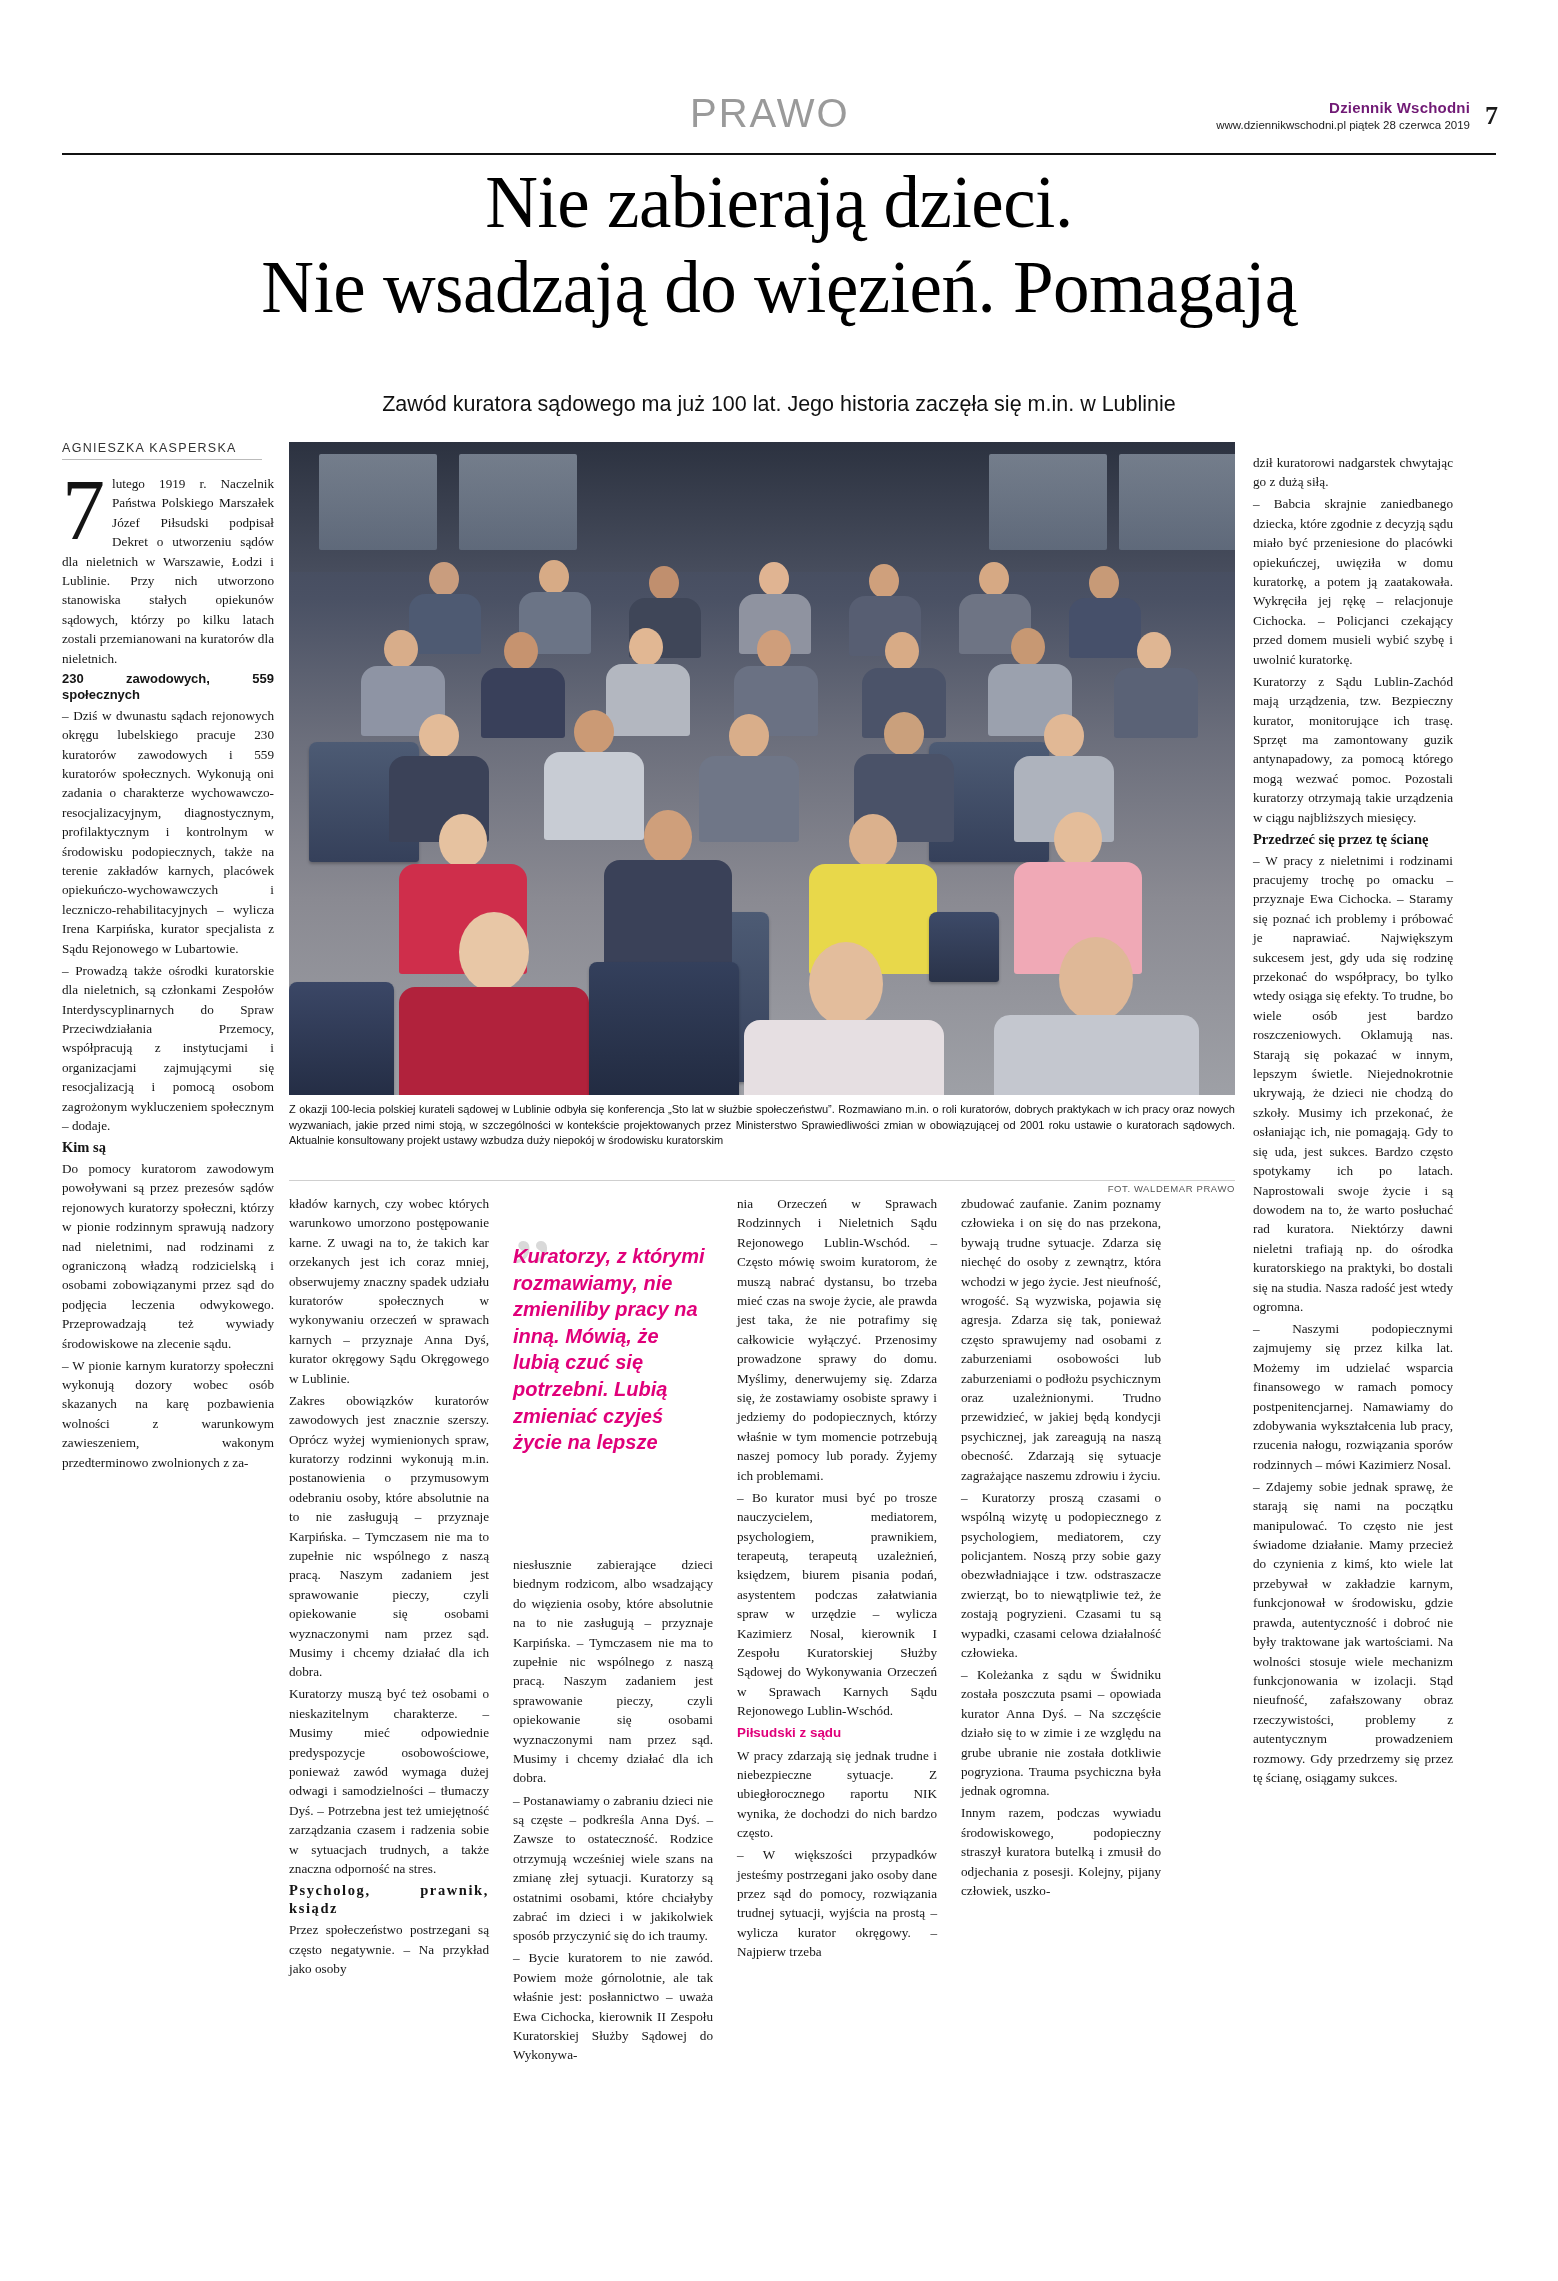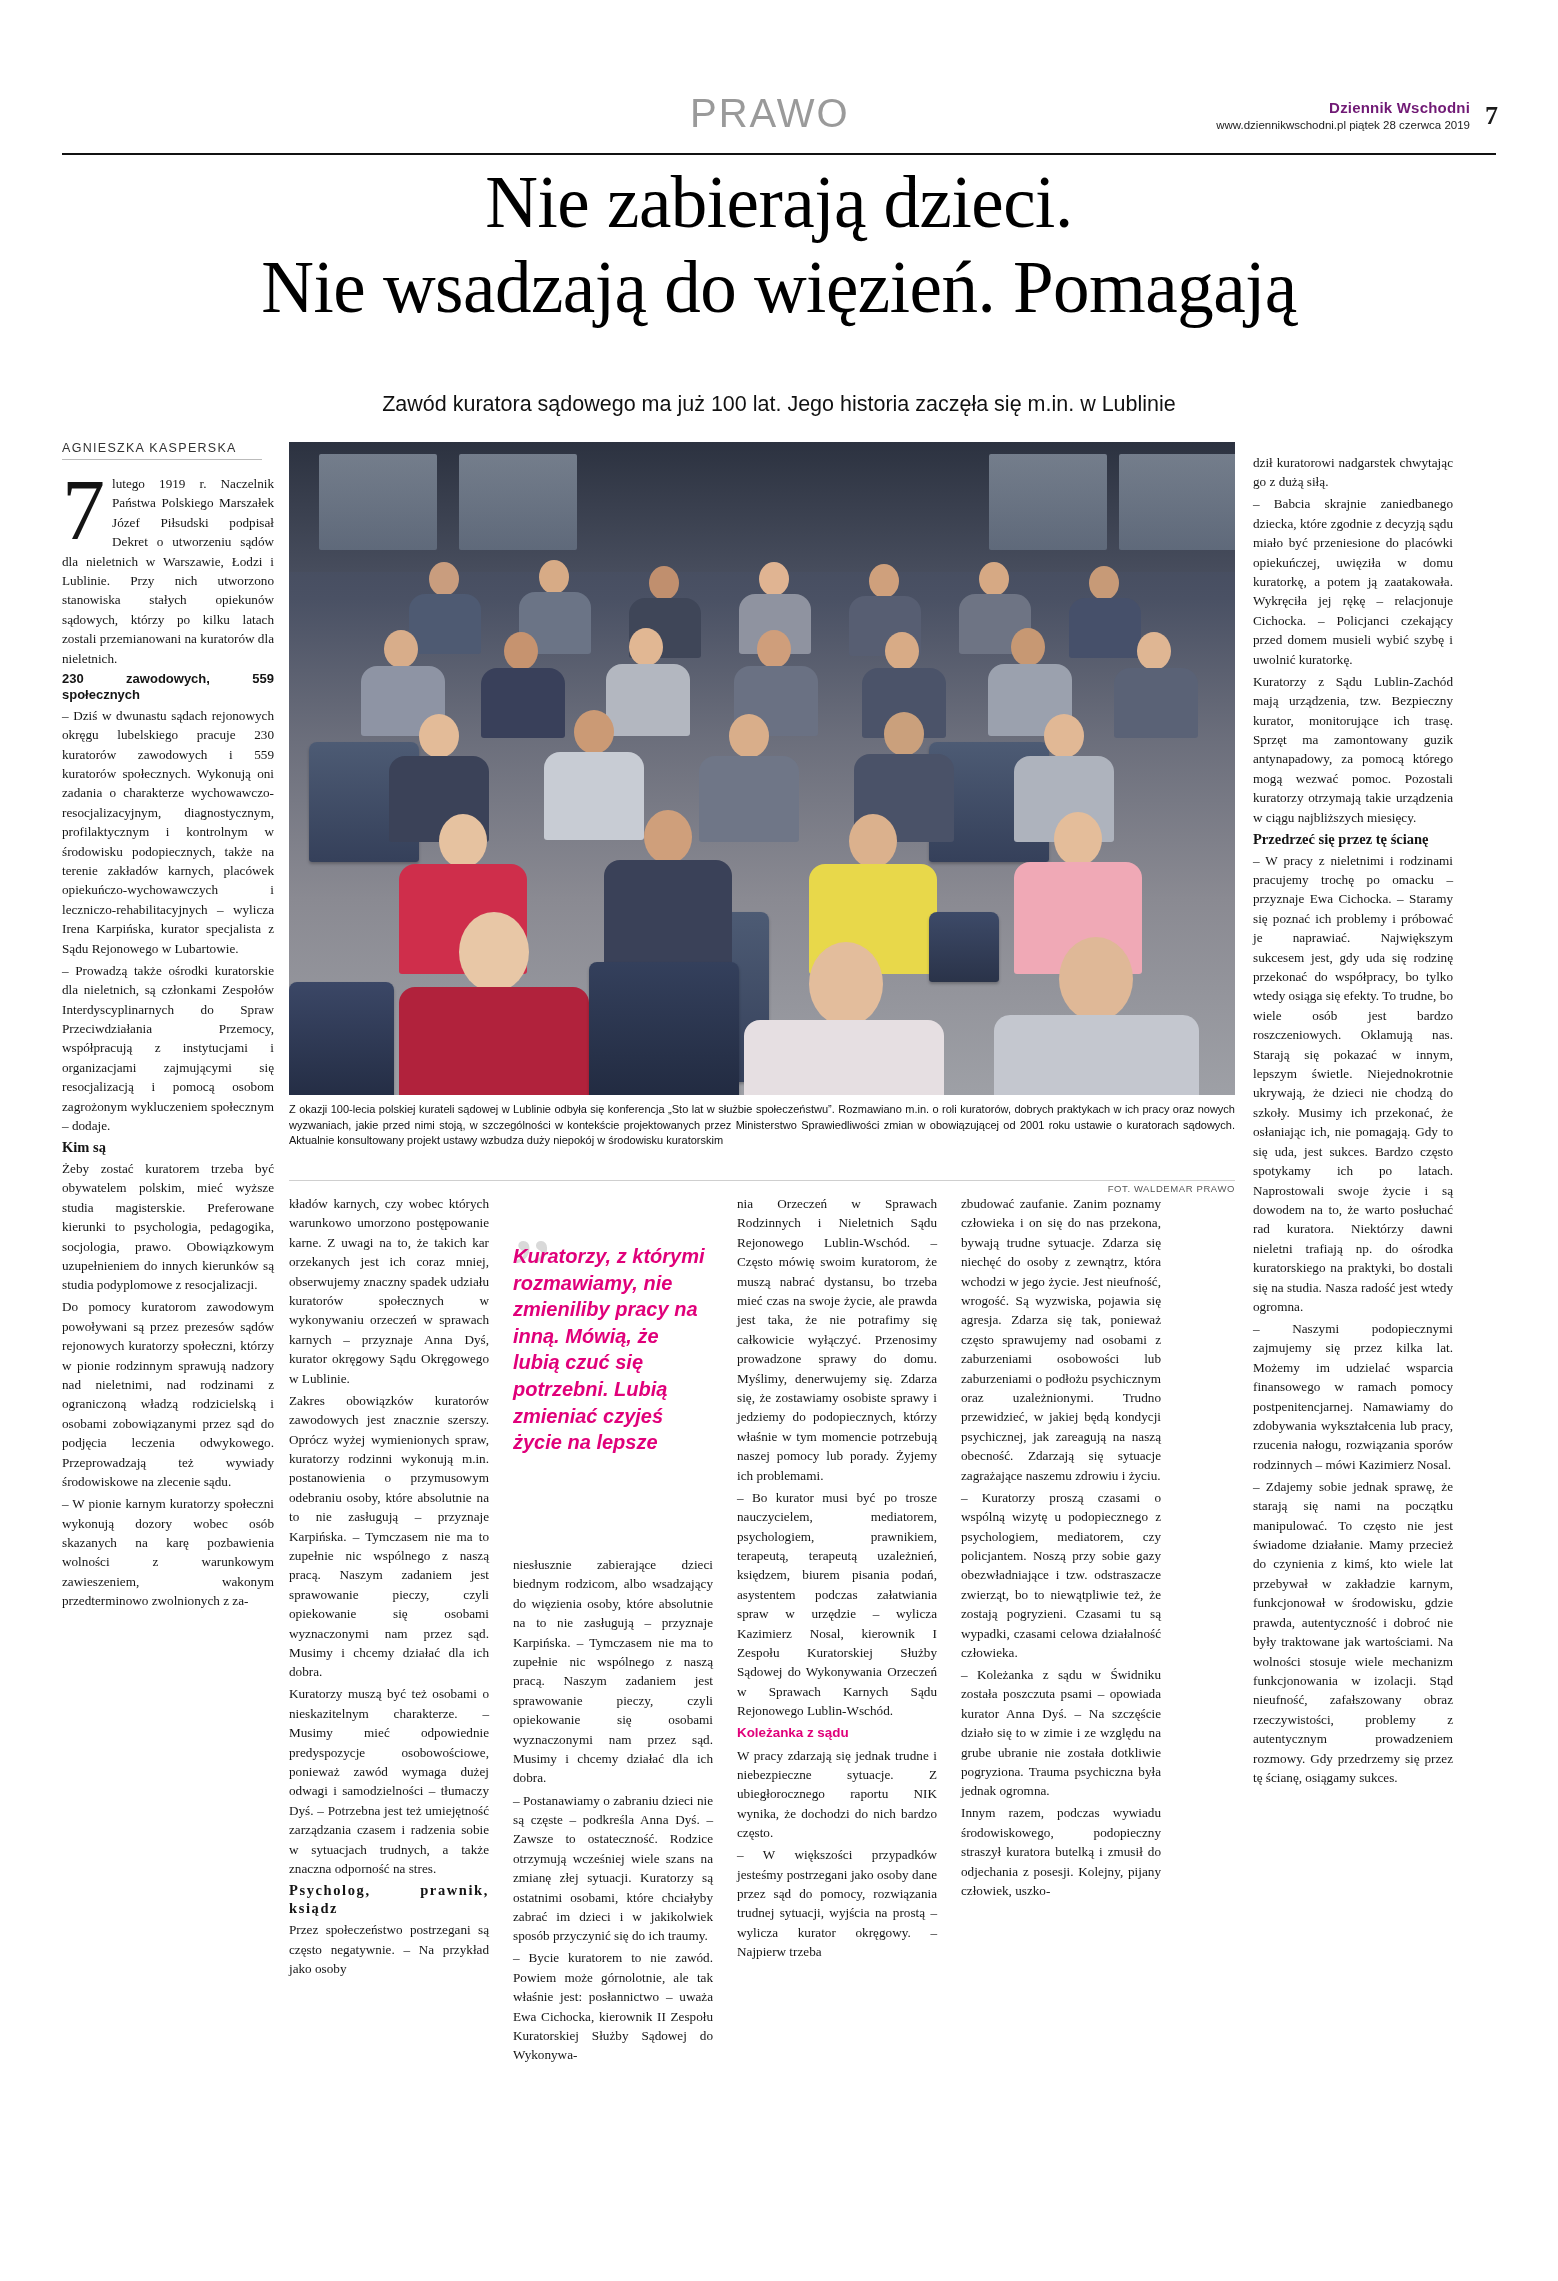--- a/index.html
+++ b/index.html
@@ -359,21 +359,20 @@
     <div class="caption">Z okazji 100-lecia polskiej kurateli sądowej w Lublinie odbyła się konferencja „Sto lat w służbie społeczeństwu”. Rozmawiano m.in. o roli kuratorów, dobrych praktykach w ich pracy oraz nowych wyzwaniach, jakie przed nimi stoją, w szczególności w kontekście projektowanych przez Ministerstwo Sprawiedliwości zmian w obowiązującej od 2001 roku ustawie o kuratorach sądowych. Aktualnie konsultowany projekt ustawy wzbudza duży niepokój w środowisku kuratorskim</div>
     <div class="photo-credit">FOT. WALDEMAR PRAWO</div>
   </div>
 
   <div class="col" id="col1">
     <p><span class="dropcap">7</span><span>lutego 1919 r. Naczelnik Państwa Polskiego Marszałek Józef Piłsudski podpisał Dekret o utworzeniu sądów dla nieletnich w Warszawie, Łodzi i Lublinie. Przy nich utworzono stanowiska stałych opiekunów sądowych, którzy po kilku latach zostali przemianowani na kuratorów dla nieletnich.</span></p>
     <p class="subhead">230 zawodowych, 559 społecznych</p>
     <p>– Dziś w dwunastu sądach rejonowych okręgu lubelskiego pracuje 230 kuratorów zawodowych i 559 kuratorów społecznych. Wykonują oni zadania o charakterze wychowawczo-resocjalizacyjnym, diagnostycznym, profilaktycznym i kontrolnym w środowisku podopiecznych, także na terenie zakładów karnych, placówek opiekuńczo-wychowawczych i leczniczo-rehabilitacyjnych – wylicza Irena Karpińska, kurator specjalista z Sądu Rejonowego w Lubartowie.</p>
     <p>– Prowadzą także ośrodki kuratorskie dla nieletnich, są członkami Zespołów Interdyscyplinarnych do Spraw Przeciwdziałania Przemocy, współpracują z instytucjami i organizacjami zajmującymi się resocjalizacją i pomocą osobom zagrożonym wykluczeniem społecznym – dodaje.</p>
     <p class="subhead-serif">Kim są</p>
-    <p>Żeby zostać kuratorem trzeba być obywatelem polskim, mieć wyższe studia magisterskie. Preferowane kierunki to psychologia, pedagogika, socjologia, prawo. Obowiązkowym uzupełnieniem do innych kierunków są studia podyplomowe z resocjalizacji.</p>
     <p>Do pomocy kuratorom zawodowym powoływani są przez prezesów sądów rejonowych kuratorzy społeczni, którzy w pionie rodzinnym sprawują nadzory nad nieletnimi, nad rodzinami z ograniczoną władzą rodzicielską i osobami zobowiązanymi przez sąd do podjęcia leczenia odwykowego. Przeprowadzają też wywiady środowiskowe na zlecenie sądu.</p>
     <p>– W pionie karnym kuratorzy społeczni wykonują dozory wobec osób skazanych na karę pozbawienia wolności z warunkowym zawieszeniem, wakonym przedterminowo zwolnionych z za-</p>
   </div>
 
   <div class="col" style="left:289px; top:1194px; width:200px;">
     <p>kładów karnych, czy wobec których warunkowo umorzono postępowanie karne. Z uwagi na to, że takich kar orzekanych jest ich coraz mniej, obserwujemy znaczny spadek udziału kuratorów społecznych w wykonywaniu orzeczeń w sprawach karnych – przyznaje Anna Dyś, kurator okręgowy Sądu Okręgowego w Lublinie.</p>
     <p>Zakres obowiązków kuratorów zawodowych jest znacznie szerszy. Oprócz wyżej wymienionych spraw, kuratorzy rodzinni wykonują m.in. postanowienia o przymusowym odebraniu osoby, które absolutnie na to nie zasługują – przyznaje Karpińska. – Tymczasem nie ma to zupełnie nic wspólnego z naszą pracą. Naszym zadaniem jest sprawowanie pieczy, czyli opiekowanie się osobami wyznaczonymi nam przez sąd. Musimy i chcemy działać dla ich dobra.</p>
     <p>Kuratorzy muszą być też osobami o nieskazitelnym charakterze. – Musimy mieć odpowiednie predyspozycje osobowościowe, ponieważ zawód wymaga dużej odwagi i samodzielności – tłumaczy Dyś. – Potrzebna jest też umiejętność zarządzania czasem i radzenia sobie w sytuacjach trudnych, a także znaczna odporność na stres.</p>
     <p class="subhead-serif spaced">Psycholog, prawnik, ksiądz</p>
     <p>Przez społeczeństwo postrzegani są często negatywnie. – Na przykład jako osoby</p>
@@ -384,21 +383,21 @@
 
   <div class="col" style="left:513px; top:1555px; width:200px;">
     <p>niesłusznie zabierające dzieci biednym rodzicom, albo wsadzający do więzienia osoby, które absolutnie na to nie zasługują – przyznaje Karpińska. – Tymczasem nie ma to zupełnie nic wspólnego z naszą pracą. Naszym zadaniem jest sprawowanie pieczy, czyli opiekowanie się osobami wyznaczonymi nam przez sąd. Musimy i chcemy działać dla ich dobra.</p>
     <p>– Postanawiamy o zabraniu dzieci nie są częste – podkreśla Anna Dyś. – Zawsze to ostateczność. Rodzice otrzymują wcześniej wiele szans na zmianę złej sytuacji. Kuratorzy są ostatnimi osobami, które chciałyby zabrać im dzieci i w jakikolwiek sposób przyczynić się do ich traumy.</p>
     <p>– Bycie kuratorem to nie zawód. Powiem może górnolotnie, ale tak właśnie jest: posłannictwo – uważa Ewa Cichocka, kierownik II Zespołu Kuratorskiej Służby Sądowej do Wykonywa-</p>
   </div>
 
   <div class="col" style="left:737px; top:1194px; width:200px;">
     <p>nia Orzeczeń w Sprawach Rodzinnych i Nieletnich Sądu Rejonowego Lublin-Wschód. – Często mówię swoim kuratorom, że muszą nabrać dystansu, bo trzeba mieć czas na swoje życie, ale prawda jest taka, że nie potrafimy się całkowicie wyłączyć. Przenosimy prowadzone sprawy do domu. Myślimy, denerwujemy się. Zdarza się, że zostawiamy osobiste sprawy i jedziemy do podopiecznych, którzy właśnie w tym momencie potrzebują naszej pomocy lub porady. Żyjemy ich problemami.</p>
     <p>– Bo kurator musi być po trosze nauczycielem, mediatorem, psychologiem, prawnikiem, terapeutą, terapeutą uzależnień, księdzem, biurem pisania podań, asystentem podczas załatwiania spraw w urzędzie – wylicza Kazimierz Nosal, kierownik I Zespołu Kuratorskiej Służby Sądowej do Wykonywania Orzeczeń w Sprawach Karnych Sądu Rejonowego Lublin-Wschód.</p>
-    <p class="pink">Koleżanka z sądu</p>
+    <p class="pink">Piłsudski z sądu</p>
     <p>W pracy zdarzają się jednak trudne i niebezpieczne sytuacje. Z ubiegłorocznego raportu NIK wynika, że dochodzi do nich bardzo często.</p>
     <p>– W większości przypadków jesteśmy postrzegani jako osoby dane przez sąd do pomocy, rozwiązania trudnej sytuacji, wyjścia na prostą – wylicza kurator okręgowy. – Najpierw trzeba</p>
   </div>
 
   <div class="col" style="left:961px; top:1194px; width:200px;">
     <p>zbudować zaufanie. Zanim poznamy człowieka i on się do nas przekona, bywają trudne sytuacje. Zdarza się niechęć do osoby z zewnątrz, która wchodzi w jego życie. Jest nieufność, wrogość. Są wyzwiska, pojawia się agresja. Zdarza się tak, ponieważ często sprawujemy nad osobami z zaburzeniami osobowości lub zaburzeniami o podłożu psychicznym oraz uzależnionymi. Trudno przewidzieć, w jakiej będą kondycji psychicznej, jak zareagują na naszą obecność. Zdarzają się sytuacje zagrażające naszemu zdrowiu i życiu.</p>
     <p>– Kuratorzy proszą czasami o wspólną wizytę u podopiecznego z psychologiem, mediatorem, czy policjantem. Noszą przy sobie gazy obezwładniające i tzw. odstraszacze zwierząt, bo to niewątpliwie też, że zostają pogryzieni. Czasami tu są wypadki, czasami celowa działalność człowieka.</p>
     <p>– Koleżanka z sądu w Świdniku została poszczuta psami – opowiada kurator Anna Dyś. – Na szczęście działo się to w zimie i ze względu na grube ubranie nie została dotkliwie pogryziona. Trauma psychiczna była jednak ogromna.</p>
     <p>Innym razem, podczas wywiadu środowiskowego, podopieczny straszył kuratora butelką i zmusił do odjechania z posesji. Kolejny, pijany człowiek, uszko-</p>
   </div>

